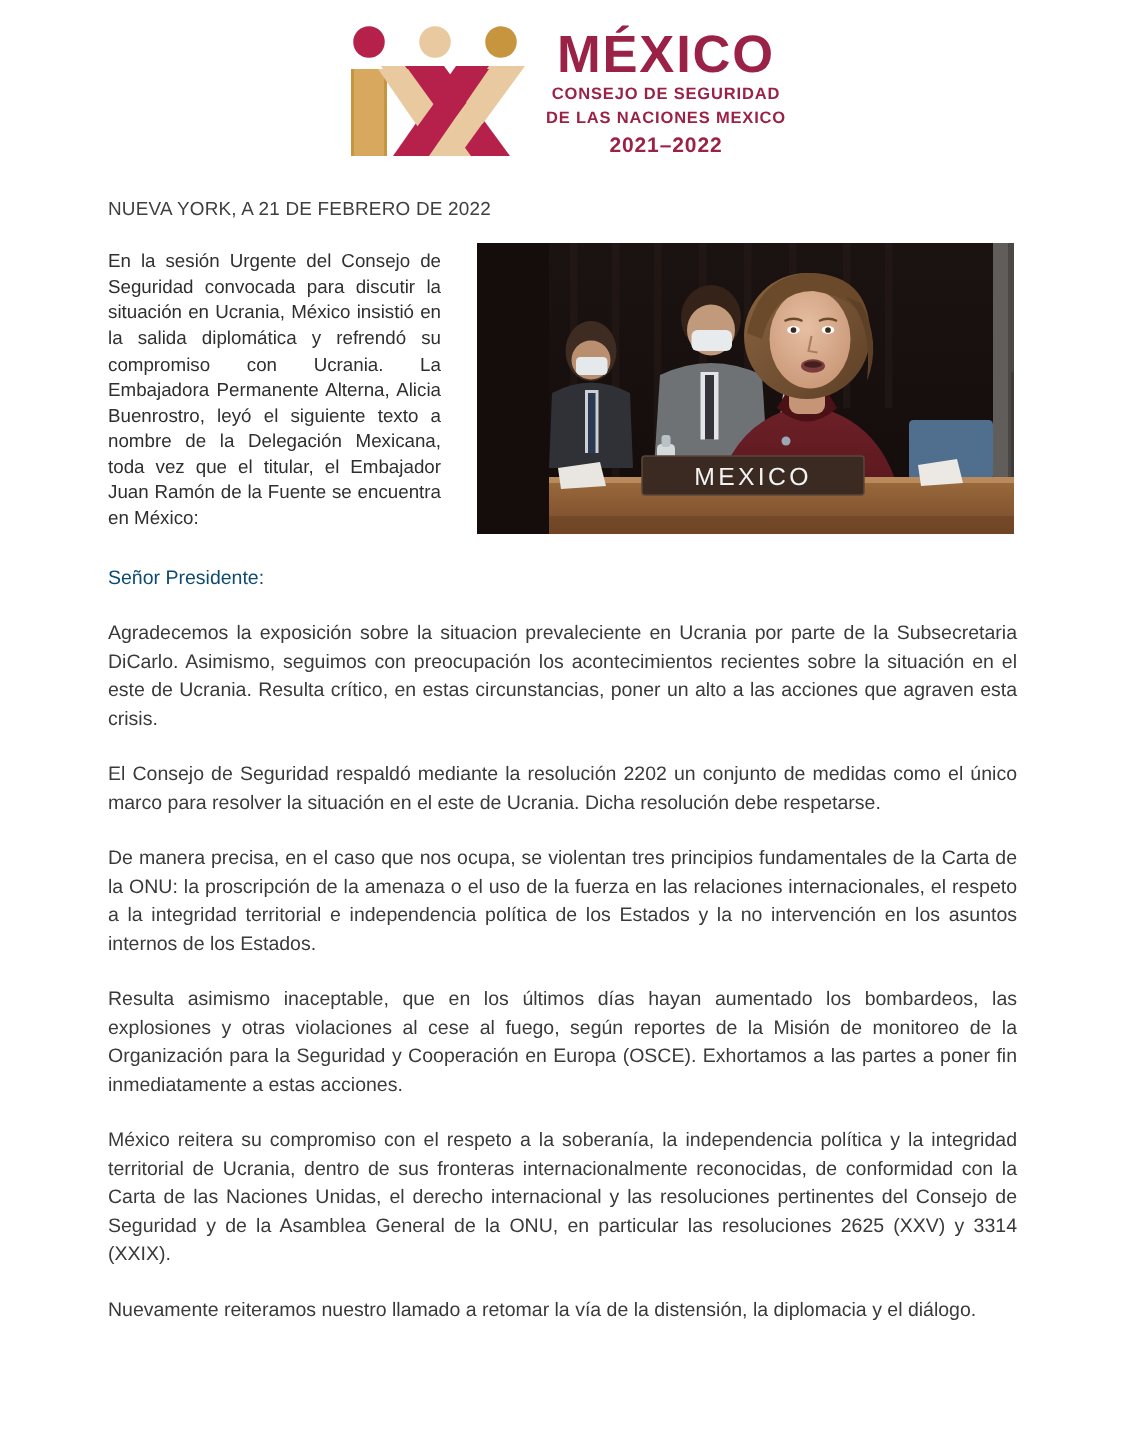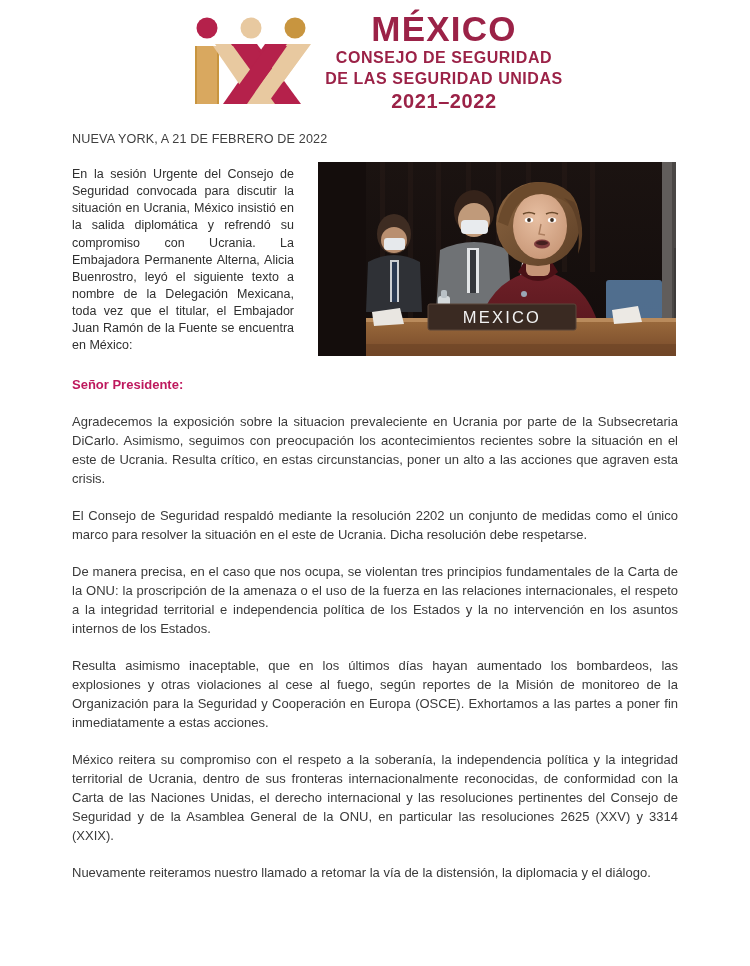--- a/index.html
+++ b/index.html
@@ -53,30 +53,30 @@
   .logo-mexico {
     font-family: "Liberation Sans", sans-serif;
     font-size: 35px;
     font-weight: bold;
     letter-spacing: 1.2px;
     color: #9B2247;
     line-height: 1;
   }
   .logo-sub1, .logo-sub2 {
     font-family: "Liberation Sans", sans-serif;
-    font-size: 16px;
+    font-size: 11px;
     font-weight: bold;
     letter-spacing: 0.55px;
     color: #9B2247;
     margin-top: 3px;
     line-height: 1.12;
   }
   .logo-years {
     font-family: "Liberation Sans", sans-serif;
-    font-size: 20px;
+    font-size: 14px;
     font-weight: bold;
     letter-spacing: 0.6px;
     color: #9B2247;
     margin-top: 4px;
     line-height: 1;
   }
 
   
   .dateline {
     position: absolute;
@@ -118,24 +118,23 @@
 
   
   .body-wrap {
     position: absolute;
     left: 72px;
     top: 376px;
     width: 606px;
   }
   .salutation {
     font-size: 13px;
-    color: #be185d;
+    color: #0c4a6e;
     margin: 0 0 19px 0;
     line-height: 1.4;
-    font-weight: bold;
   }
   .para {
     font-size: 13px;
     line-height: 1.46;
     text-align: justify;
     color: #3a3a3a;
     margin: 0 0 18px 0;
   }
   .para:last-of-type { margin-bottom: 0; }
 </style>
@@ -177,21 +176,21 @@
 
         <path d="M102 30 L122 30 L80 88 L58 88 Z" fill="#E8C9A0"></path>
 
         <path d="M80 30 L100 30 L60 88 L38 88 Z" fill="#B5214B"></path>
       </svg>
     </div>
 
     <div class="logo-text">
       <div class="logo-mexico">MÉXICO</div>
       <div class="logo-sub1">CONSEJO DE SEGURIDAD</div>
-      <div class="logo-sub2">DE LAS SEGURIDAD UNIDAS</div>
+      <div class="logo-sub2">DE LAS NACIONES MEXICO</div>
       <div class="logo-years">2021–2022</div>
     </div>
   </div>
 
   <div class="dateline">NUEVA YORK, A 21 DE FEBRERO DE 2022</div>
 
   <div class="intro-row">
     <div class="intro-text">En la sesión Urgente del Consejo de Seguridad convocada para discutir la situación en Ucrania, México insistió en la salida diplomática y refrendó su compromiso con Ucrania. La Embajadora Permanente Alterna, Alicia Buenrostro, leyó el siguiente texto a nombre de la Delegación Mexicana, toda vez que el titular, el Embajador Juan Ramón de la Fuente se encuentra en México:</div>
 
     <div class="photo">

